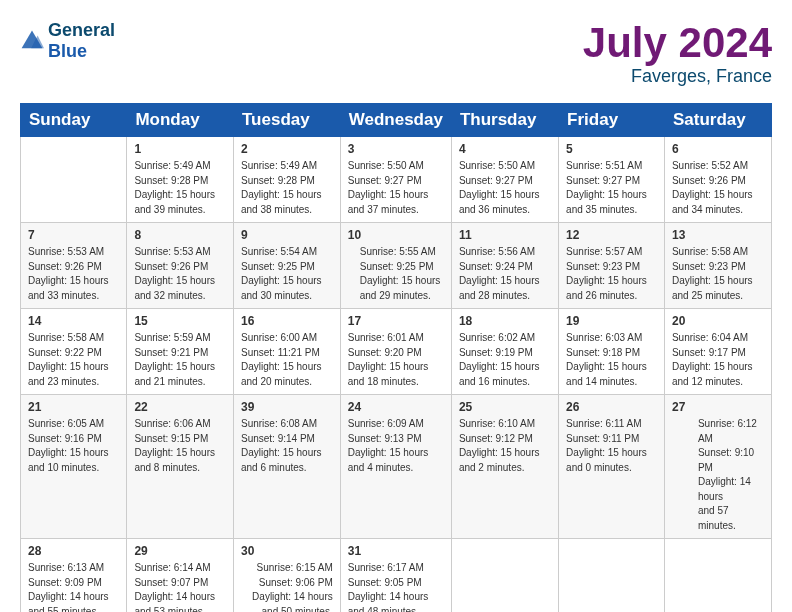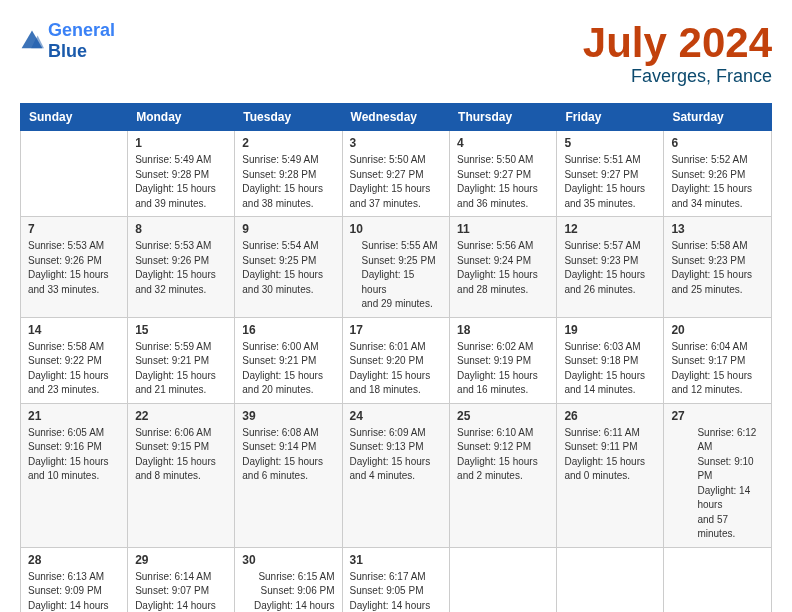--- a/index.html
+++ b/index.html
@@ -17,54 +17,54 @@
       margin-bottom: 16px;
     }
     .logo {
       display: flex;
       align-items: center;
       gap: 4px;
     }
     .logo-text-general {
       font-size: 18px;
       font-weight: bold;
-      color: #3b82f6;
+      color: #0c4a6e;
       text-align: right;
     }
     .logo-text-blue {
       font-size: 18px;
       font-weight: bold;
       color: #1a5aab;
     }
     .logo-icon {
       width: 24px;
       height: 24px;
     }
     .title-block {
       text-align: right;
     }
     .title-month {
       font-size: 42px;
       font-weight: bold;
-      color: #c2410c;
+      color: #701a75;
       line-height: 1.1;
     }
     .title-location {
       font-size: 18px;
       color: #0c4a6e;
     }
     .calendar {
       width: 100%;
       border-collapse: collapse;
       border: 1px solid #ccc;
     }
     .calendar thead th {
       background-color: #1a5aab;
       color: #fff;
-      font-size: 12px;
+      font-size: 17px;
       font-weight: bold;
       padding: 6px 8px;
       text-align: left;
       border: 1px solid #1a5aab;
     }
     .calendar tbody td {
       vertical-align: top;
       padding: 5px 7px;
       border: 1px solid #ccc;
       font-size: 10px;
@@ -233,21 +233,21 @@
         <td>
           <span class="day-number">15</span>
           <div class="day-info" style="white-space: pre-line;">Sunrise: 5:59 AM
 Sunset: 9:21 PM
 Daylight: 15 hours
 and 21 minutes.</div>
         </td>
         <td>
           <span class="day-number">16</span>
           <div class="day-info" style="white-space: pre-line;">Sunrise: 6:00 AM
-Sunset: 9:21 PM
+Sunset: 11:21 PM
 Daylight: 15 hours
 and 20 minutes.</div>
         </td>
         <td>
           <span class="day-number">17</span>
           <div class="day-info" style="white-space: pre-line;">Sunrise: 6:01 AM
 Sunset: 9:20 PM
 Daylight: 15 hours
 and 18 minutes.</div>
         </td>

